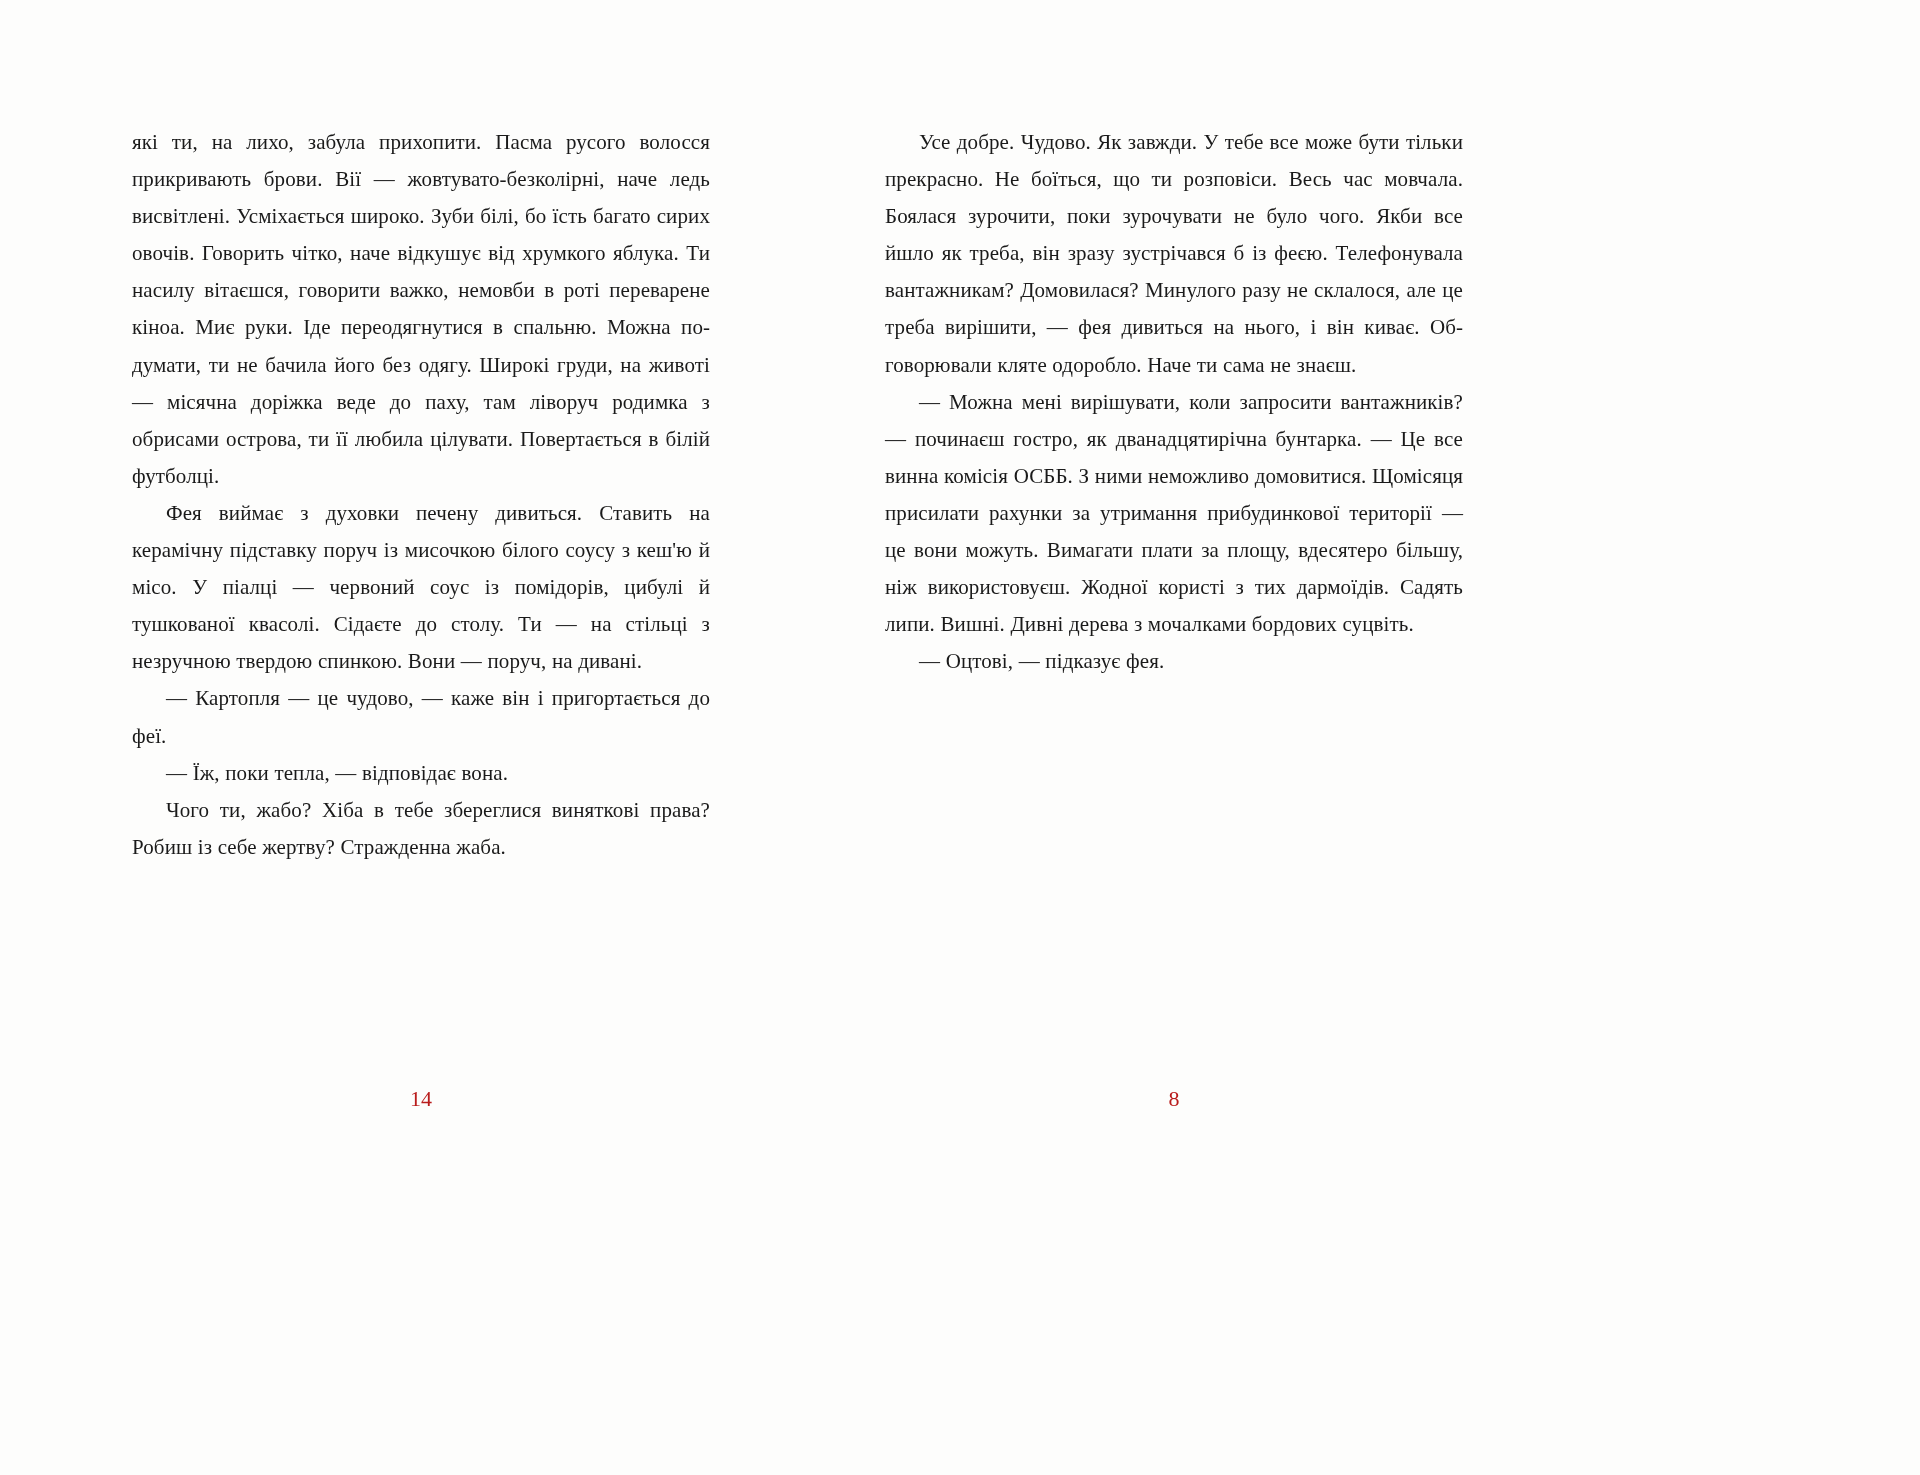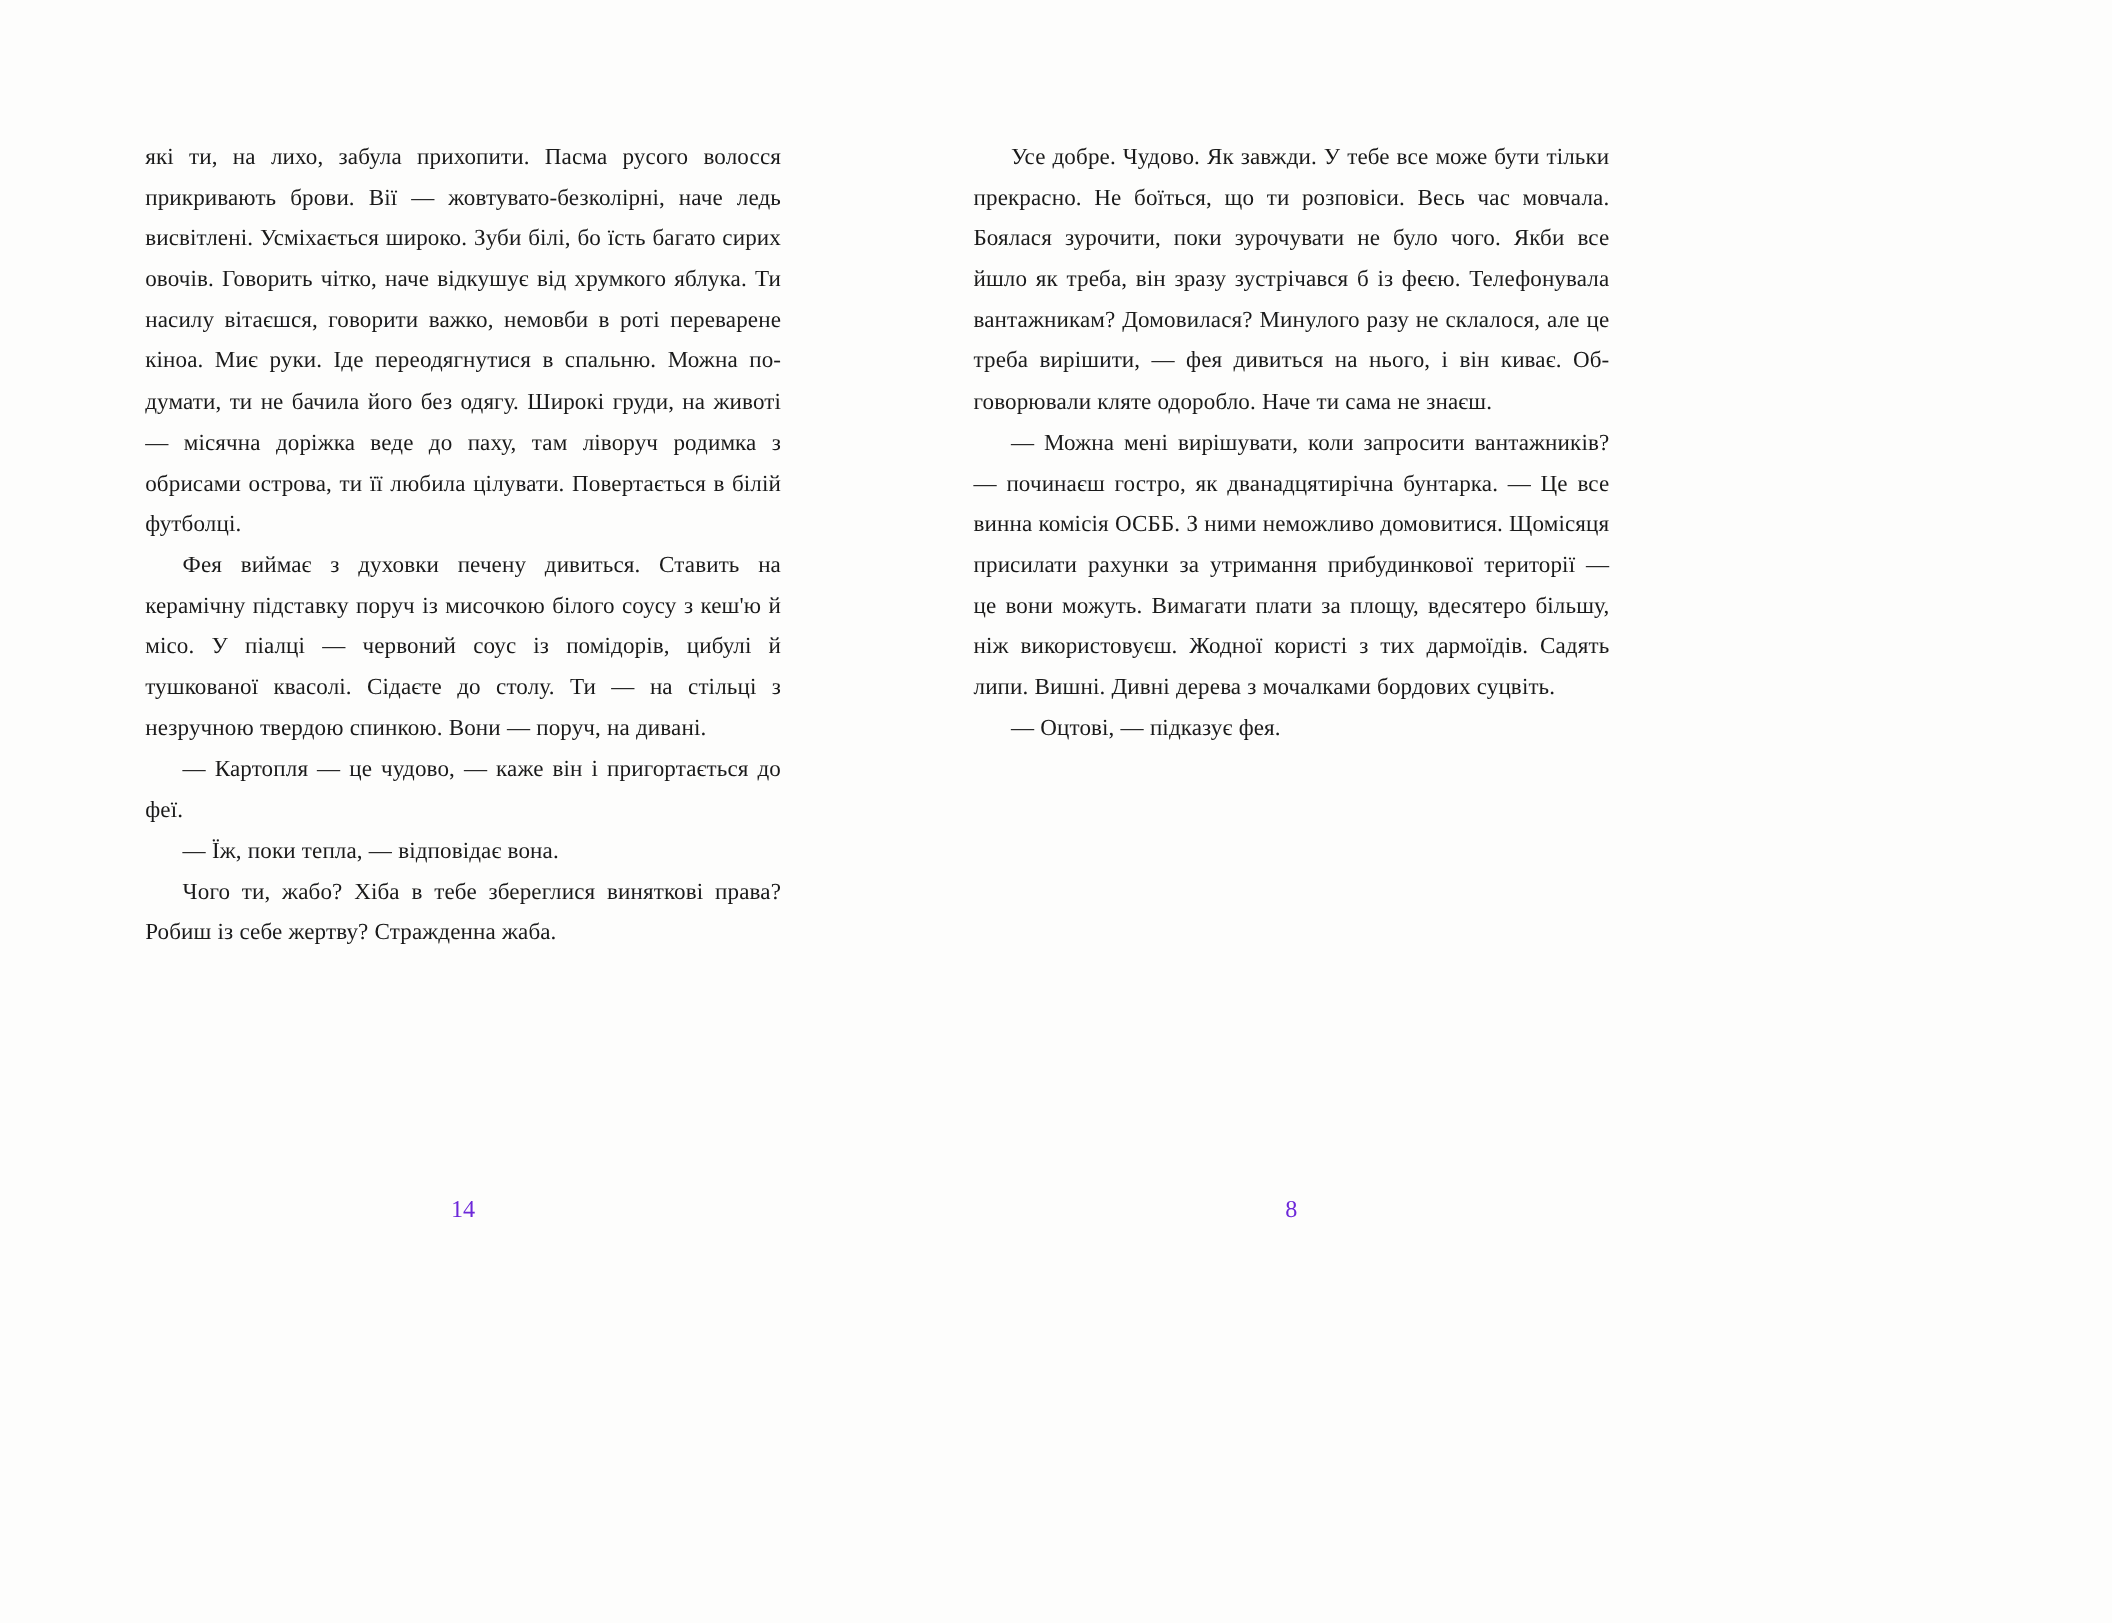--- a/index.html
+++ b/index.html
@@ -53,21 +53,21 @@
   }
 
   .folio {
     position: absolute;
     top: 1085px;
     left: 0;
     width: 578px;
     text-align: center;
     font-size: 22px;
     line-height: 28px;
-    color: #6d28d9;
+    color: #b91c1c;
     font-family: "Liberation Serif", "DejaVu Serif", serif;
   }
 </style>
 </head>
 <body>
 
 <div class="spread">
 
   <div class="page page-left">
     <div class="textblock">

